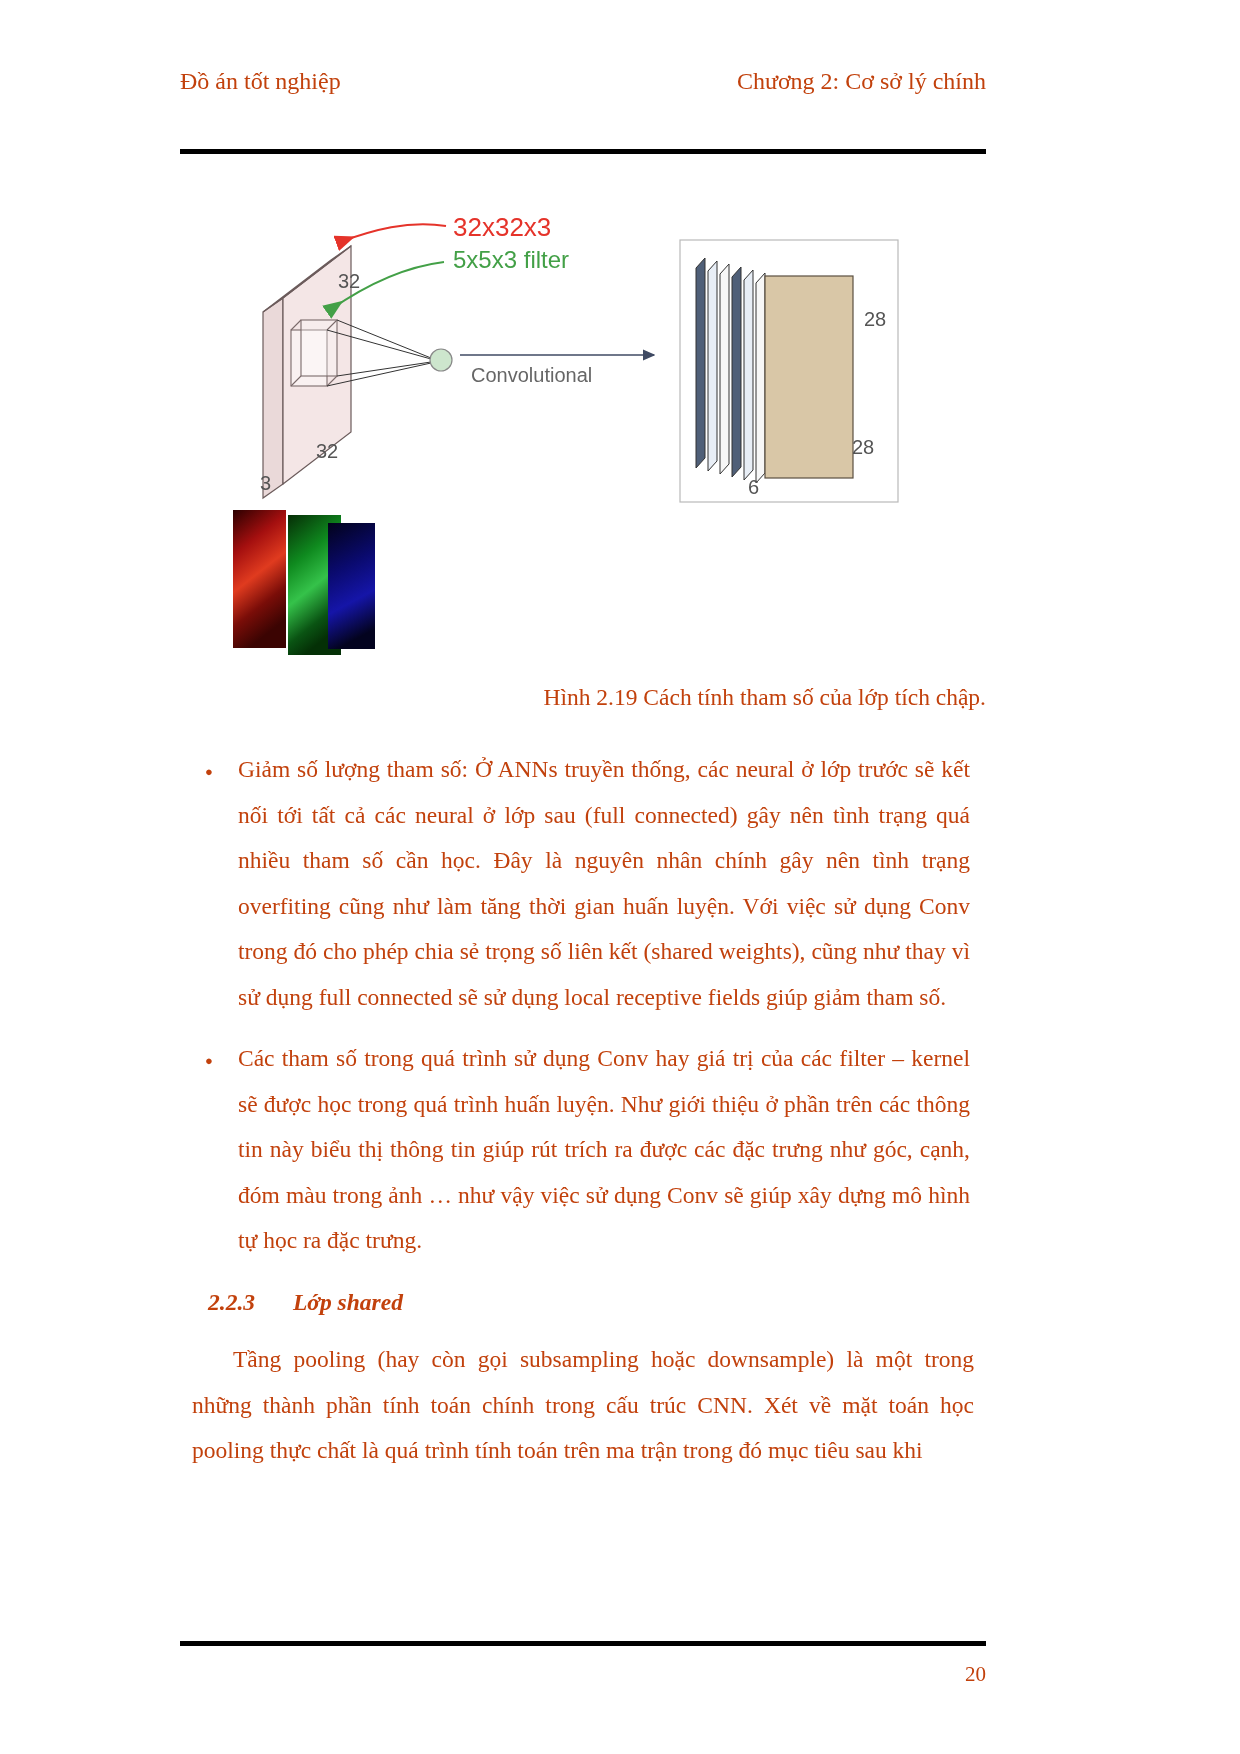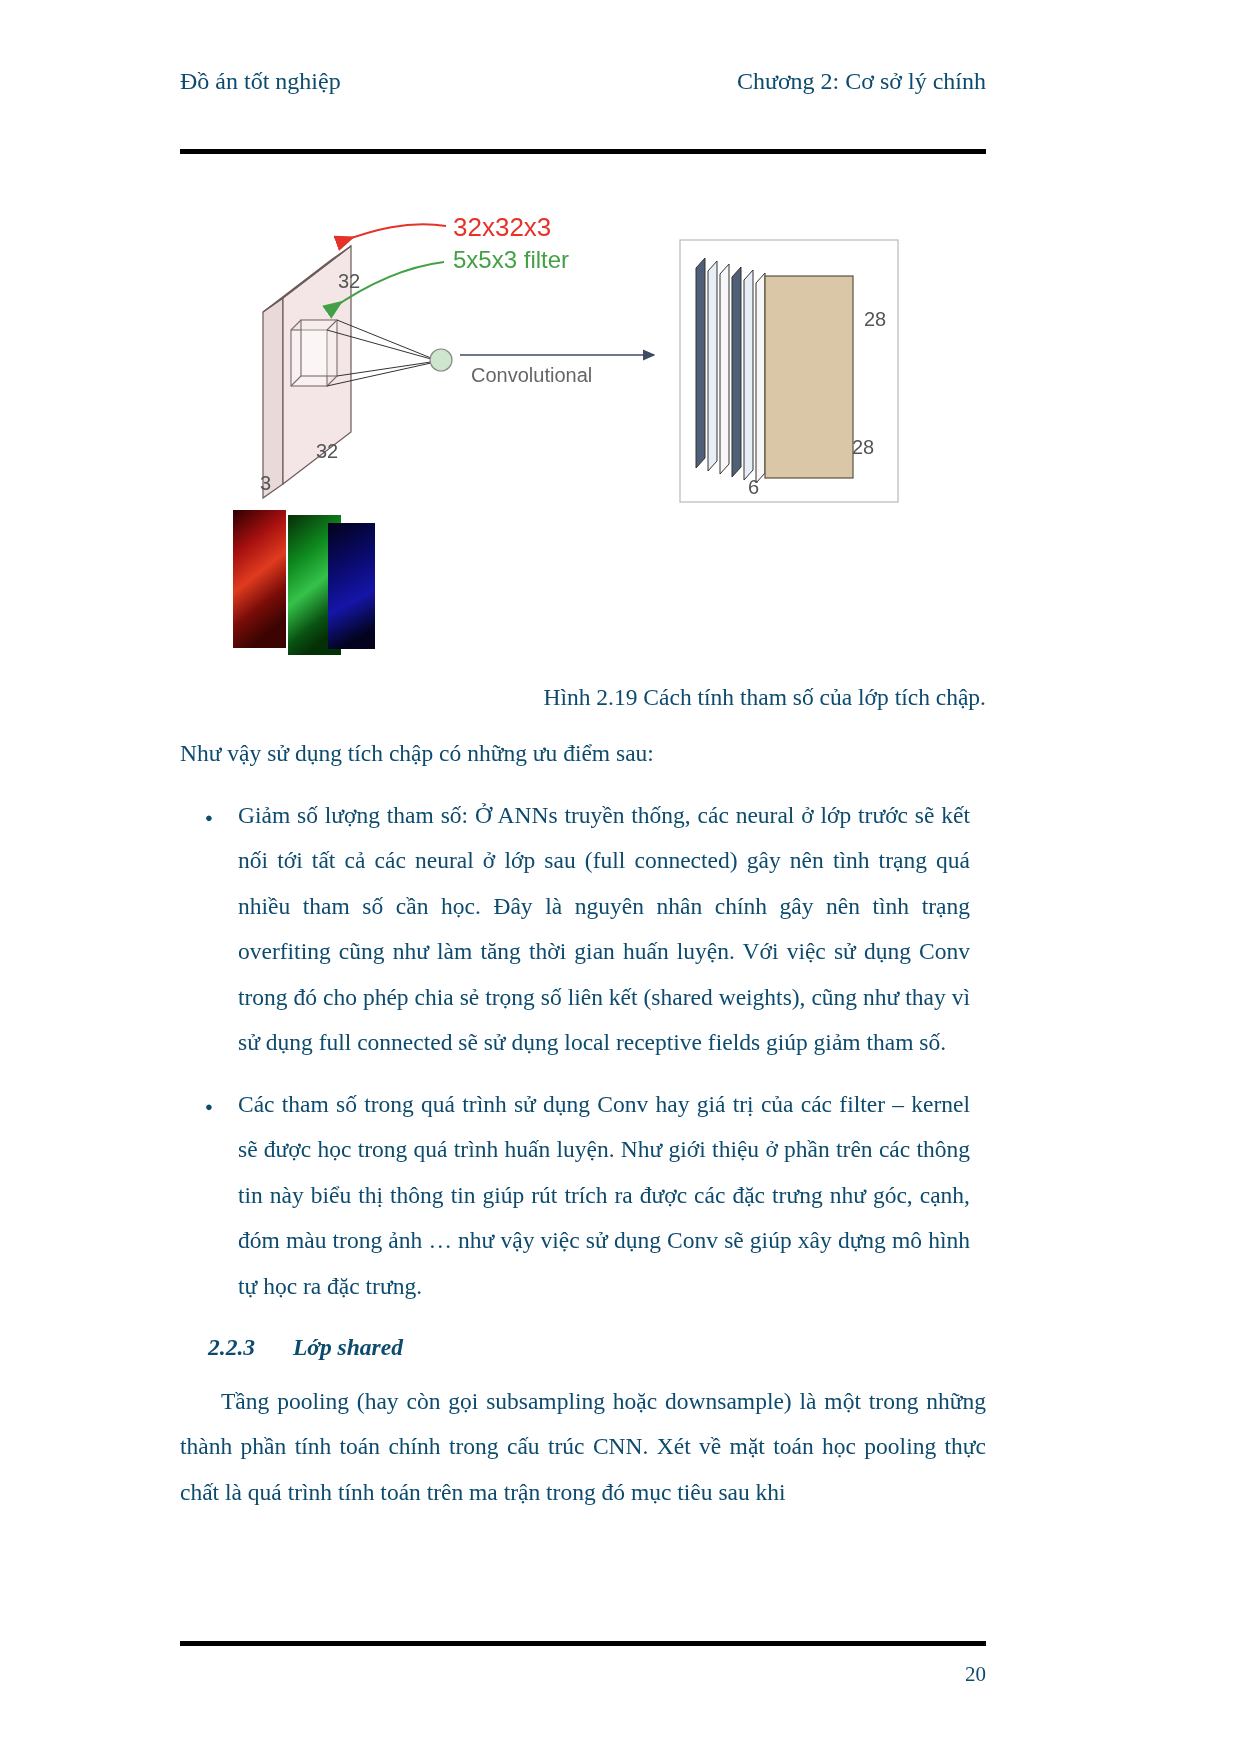--- a/index.html
+++ b/index.html
@@ -1,18 +1,18 @@
 <!DOCTYPE html>
 <html><head>
 <meta charset="utf-8">
 <style>
   html,body { margin:0; padding:0; background:#888; }
   .page {
     position:relative; width:1240px; height:1754px; margin:0 auto;
-    background:#ffffff; font-family:"Liberation Serif", serif; color:#0c4a6e;
+    background:#ffffff; font-family:"Liberation Serif", serif; color:#c2410c;
     overflow:hidden;
   }
   .header {
     position:absolute; top:68px; left:180px; width:806px;
     display:flex; justify-content:space-between;
     font-size:24px;
   }
   .rule { position:absolute; left:180px; width:806px; height:5px; background:#000; }
   .rule-top { top:149px; }
   .rule-bottom { top:1641px; }
@@ -29,21 +29,21 @@
   }
   .intro { margin:0; }
   .bullet { position:relative; padding-left:42px; margin:16px; }
   .bullet::before {
     content:"●"; position:absolute; left:9px; top:2px; font-size:13px;
   }
   .section-heading {
     display:flex; gap:38px; margin:13px 0 8px 28px;
     font-weight:bold; font-style:italic; font-size:23.5px; text-align:left;
   }
-  .para { margin:0; text-indent:41px; }
+  .para { margin:12px; text-indent:41px; }
 
   .page-number {
     position:absolute; top:1662px; left:180px; width:806px;
     text-align:right; font-size:21px;
   }
   .figlabel { font-family:"Liberation Sans", sans-serif; }
 </style>
 </head>
 <body>
 
@@ -143,21 +143,20 @@
         <rect x="45" y="298" width="53" height="138" fill="url(#gradRed)"></rect>
         <rect x="100" y="303" width="53" height="140" fill="url(#gradGreen)"></rect>
         <rect x="140" y="311" width="47" height="126" fill="url(#gradBlue)"></rect>
       </g>
     </svg>
   </div>
 
   <div class="fig-caption">Hình 2.19 Cách tính tham số của lớp tích chập.</div>
 
   <div class="content">
-    <p class="intro">Như vậy sử dụng tích chập có những ưu điểm sau:</p>
     <p class="bullet">Giảm số lượng tham số: Ở ANNs truyền thống, các neural ở lớp trước sẽ kết nối tới tất cả các neural ở lớp sau (full connected) gây nên tình trạng quá nhiều tham số cần học. Đây là nguyên nhân chính gây nên tình trạng overfiting cũng như làm tăng thời gian huấn luyện. Với việc sử dụng Conv trong đó cho phép chia sẻ trọng số liên kết (shared weights), cũng như thay vì sử dụng full connected sẽ sử dụng local receptive fields giúp giảm tham số.</p>
     <p class="bullet">Các tham số trong quá trình sử dụng Conv hay giá trị của các filter – kernel sẽ được học trong quá trình huấn luyện. Như giới thiệu ở phần trên các thông tin này biểu thị thông tin giúp rút trích ra được các đặc trưng như góc, cạnh, đóm màu trong ảnh … như vậy việc sử dụng Conv sẽ giúp xây dựng mô hình tự học ra đặc trưng.</p>
     <div class="section-heading">
       <span>2.2.3</span>
       <span>Lớp shared</span>
     </div>
     <p class="para">Tầng pooling (hay còn gọi subsampling hoặc downsample) là một trong những thành phần tính toán chính trong cấu trúc CNN. Xét về mặt toán học pooling thực chất là quá trình tính toán trên ma trận trong đó mục tiêu sau khi</p>
   </div>
 
   <div class="rule rule-bottom"></div>

